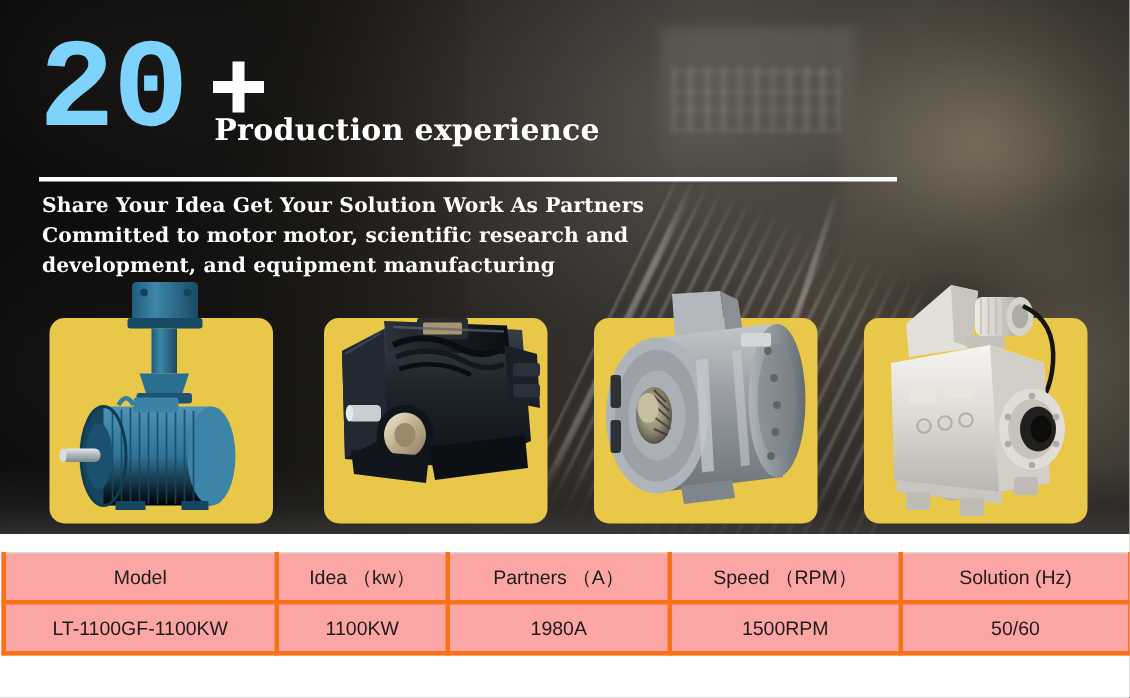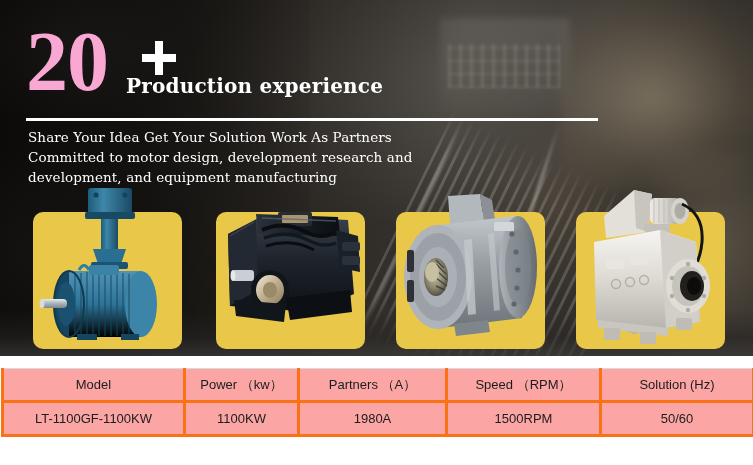--- a/index.html
+++ b/index.html
@@ -144,25 +144,25 @@
   }
 
   .headline-row {
     position: absolute;
     left: 26px;
     top: 22px;
     display: flex;
     align-items: flex-end;
   }
   .big-number {
-    font-family: Liberation Serif, serif;
+    font-family: Liberation Mono, monospace;
     font-weight: bold;
     font-size: 84px;
     line-height: 0.95;
-    color: #f9a8d4;
+    color: #7dd3fc;
     letter-spacing: -1px;
     position: relative;
     display: block;
   }
   .plus-sign {
     position: absolute;
     left: 116px;
     top: 19px;
     width: 34px;
     height: 34px;
@@ -195,21 +195,21 @@
     height: 3px;
     background: #ffffff;
   }
 
   .tagline {
     position: absolute;
     left: 28px;
     top: 127px;
     width: 420px;
     font-family: "DejaVu Serif", serif;
-    font-weight: normal;
+    font-weight: bold;
     font-size: 13.5px;
     line-height: 20px;
     color: #ffffff;
     letter-spacing: 0.1px;
   }
   .tagline .line1 { display: block; }
   .tagline .line2 { display: block; }
 
   
   .cards {
@@ -305,21 +305,21 @@
           <i class="plus-h"></i>
             <i class="plus-v"></i>
         </span>
         <span class="headline-sub">Production experience</span>
       </div>
 
       <div class="divider"></div>
 
       <div class="tagline">
         <span class="line1">Share Your Idea Get Your Solution Work As Partners</span>
-        <span class="line2">Committed to motor design, development research and development, and equipment manufacturing</span>
+        <span class="line2">Committed to motor motor, scientific research and development, and equipment manufacturing</span>
       </div>
 
     </div>
 
     <div class="cards">
 
       <div class="card card-1">
         <svg class="card-art" viewBox="0 0 149 163">
           <defs>
             <linearGradient id="blu1" x1="0" y1="0" x2="0" y2="1">
@@ -564,21 +564,21 @@
       <colgroup>
         <col class="c1">
           <col class="c2">
           <col class="c3">
           <col class="c4">
           <col class="c5">
       </colgroup>
       <thead>
         <tr>
           <th>Model</th>
-          <th>Power （kw）</th>
+          <th>Idea （kw）</th>
           <th>Partners （A）</th>
           <th>Speed （RPM）</th>
           <th>Solution (Hz)</th>
         </tr>
       </thead>
       <tbody>
         <tr>
           <td>LT-1100GF-1100KW</td>
           <td>1100KW</td>
           <td>1980A</td>

